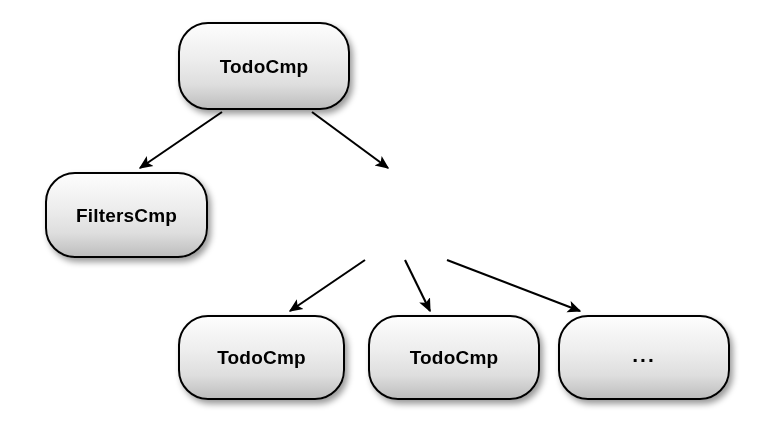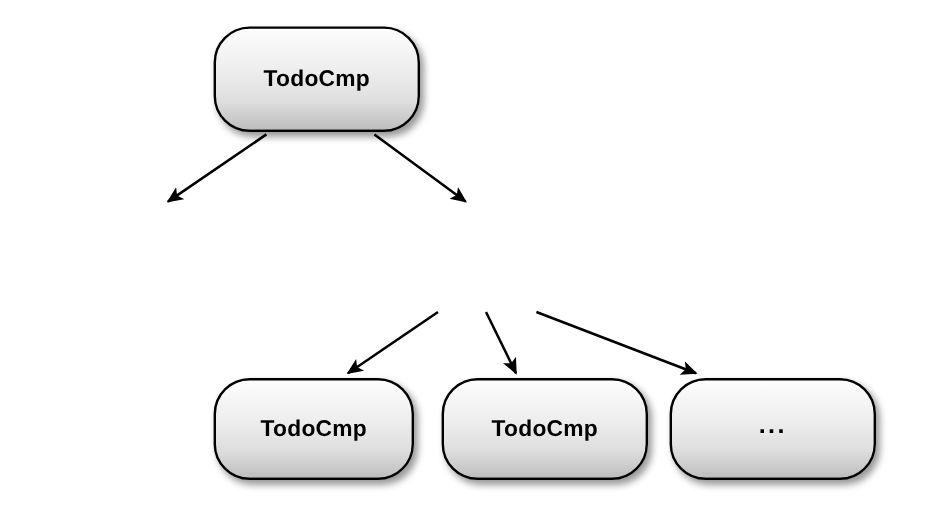--- a/index.html
+++ b/index.html
@@ -79,20 +79,23 @@
         <line x1="365" y1="260" x2="290" y2="311" marker-end="url(#arrowhead)"></line>
         <line x1="405" y1="260" x2="430" y2="311" marker-end="url(#arrowhead)"></line>
         <line x1="447" y1="260" x2="580" y2="311" marker-end="url(#arrowhead)"></line>
       </g>
   </svg>
 
   <div class="node" style="left: 178px; top: 22px; width: 172px; height: 88px;">
     <span class="node-label">TodoCmp</span>
   </div>
 
+  <div class="node" style="left: 45px; top: 172px; width: 163px; height: 86px;">
+    <span class="node-label">FiltersCmp</span>
+  </div>
 
 
   <div class="node" style="left: 178px; top: 315px; width: 167px; height: 85px;">
     <span class="node-label">TodoCmp</span>
   </div>
 
   <div class="node" style="left: 368px; top: 315px; width: 172px; height: 85px;">
     <span class="node-label">TodoCmp</span>
   </div>
 

